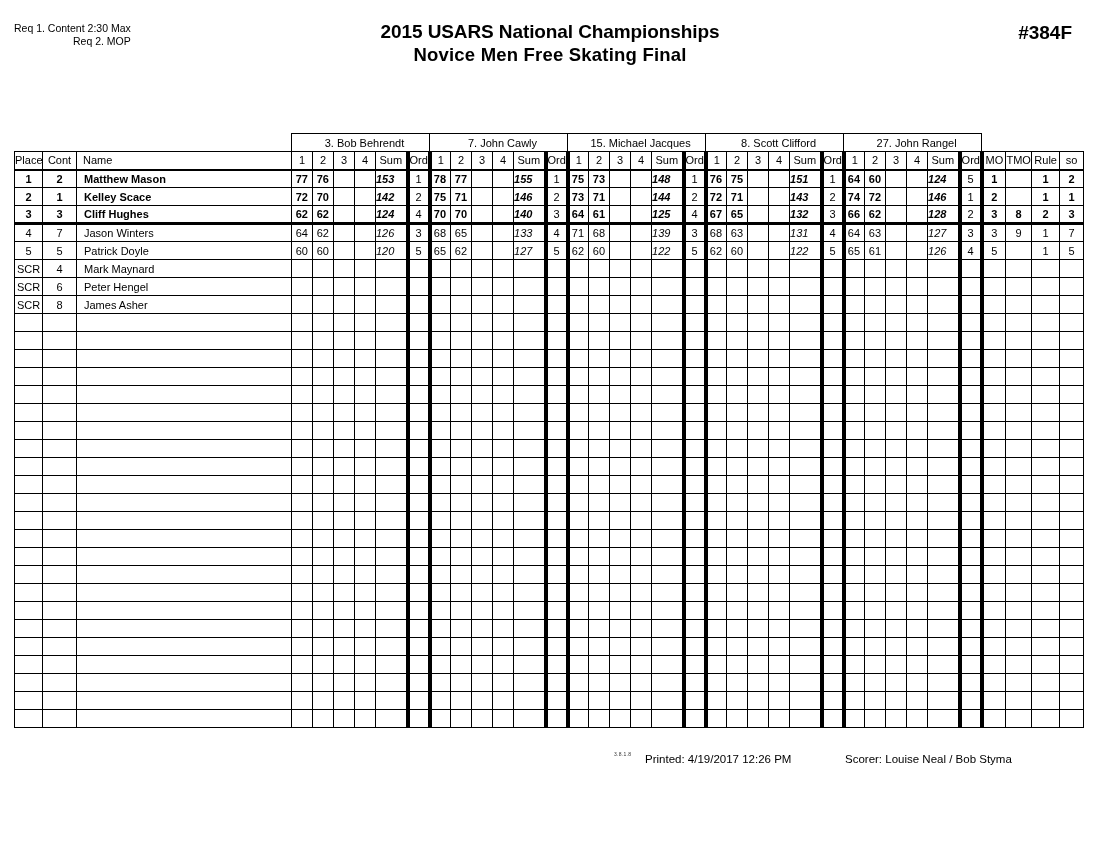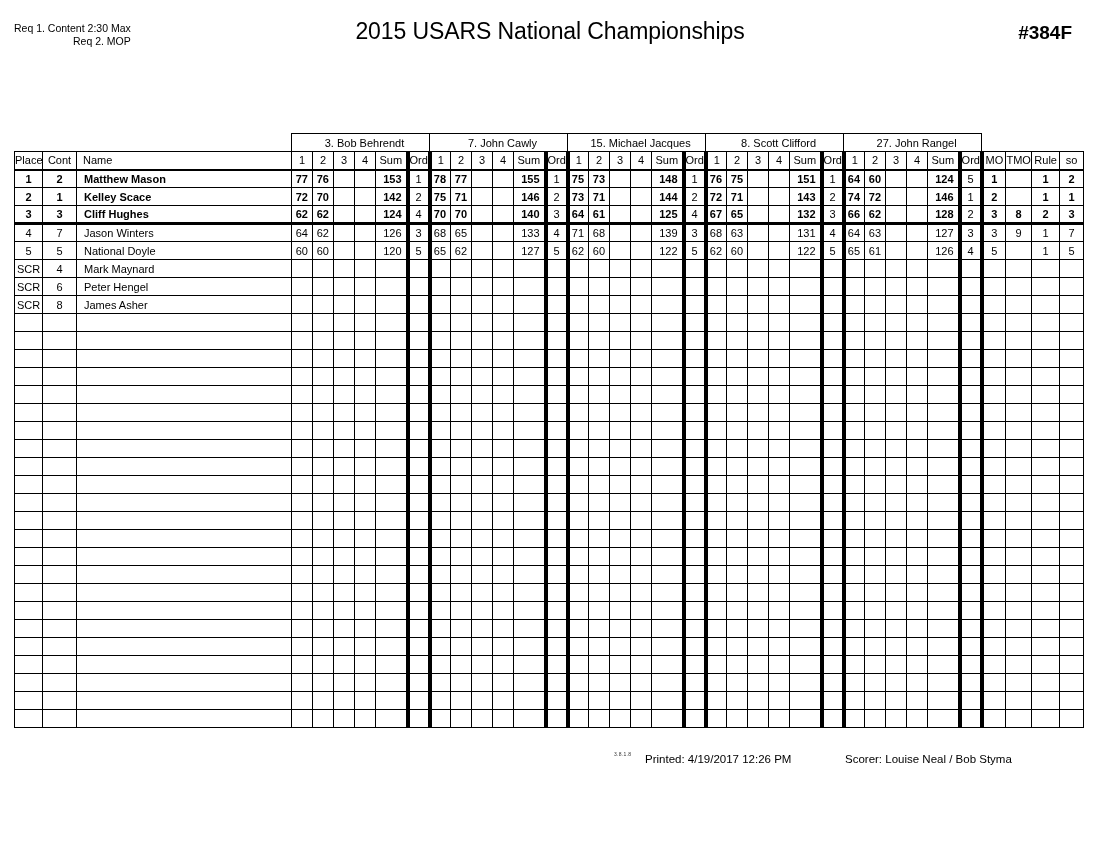--- a/index.html
+++ b/index.html
@@ -30,22 +30,22 @@
 
   
   .titles {
     position: absolute;
     left: 0;
     top: 20px;
     width: 1100px;
     text-align: center;
   }
   .title-main {
-    font-size: 23px;
-    font-weight: normal;
+    font-size: 19px;
+    font-weight: bold;
     line-height: 23px;
     letter-spacing: -0.1px;
   }
   .title-venue {
     font-size: 15px;
     font-weight: normal;
     line-height: 21px;
   }
   .title-event {
     font-size: 18.5px;
@@ -110,21 +110,21 @@
   }
   .colhead.left {
     text-align: left;
     padding-left: 6px !important;
   }
 
   
   .c-place, .c-cont { text-align: center; font-size: 12px; }
   .c-name { text-align: left; padding-left: 7px !important; font-size: 11.5px; }
   .c-num  { text-align: right; padding-right: 4px !important; font-size: 12px; }
-  .c-sum  { text-align: right; padding-right: 4px !important; font-size: 12px; }
+  .c-sum  { padding-right: 4px !important; font-size: 12px; font-style: italic; }
   .c-ord  { text-align: center; font-size: 12px; font-weight: bold; }
   .c-tail { text-align: center; font-size: 12px; }
 
   tr.bold-row .c-place,
   tr.bold-row .c-cont,
   tr.bold-row .c-name,
   tr.bold-row .c-num,
   tr.bold-row .c-sum,
   tr.bold-row .c-tail { font-weight: bold; }
 
@@ -172,20 +172,21 @@
 </head>
 <body>
 
 <div class="reqs">
   <span class="req-line">Req  1.   Content 2:30 Max</span>
   <span class="req-line">Req  2.   MOP</span>
 </div>
 
 <div class="titles">
   <div class="title-main">2015 USARS National Championships</div>
+  <div class="title-event">Novice Men Free Skating Final</div>
 </div>
 
 <div class="event-number">#384F</div>
 
 <div class="sheet">
   <table class="grid">
     <colgroup>
       <col style="width:28px">
         <col style="width:34px">
         <col style="width:215px">
@@ -441,21 +442,21 @@
           <td class="c-sum">127</td>
           <td class="c-ord ord-left ord-right">3</td>
           <td class="c-tail">3</td>
           <td class="c-tail">9</td>
           <td class="c-tail">1</td>
           <td class="c-tail">7</td>
         </tr>
         <tr>
           <td class="c-place">5</td>
           <td class="c-cont">5</td>
-          <td class="c-name">National Doyle</td>
+          <td class="c-name">Patrick Doyle</td>
           <td class="c-num">60</td>
           <td class="c-num">60</td>
           <td class="c-num"></td>
           <td class="c-num"></td>
           <td class="c-sum">120</td>
           <td class="c-ord ord-left ord-right">5</td>
           <td class="c-num">65</td>
           <td class="c-num">62</td>
           <td class="c-num"></td>
           <td class="c-num"></td>

